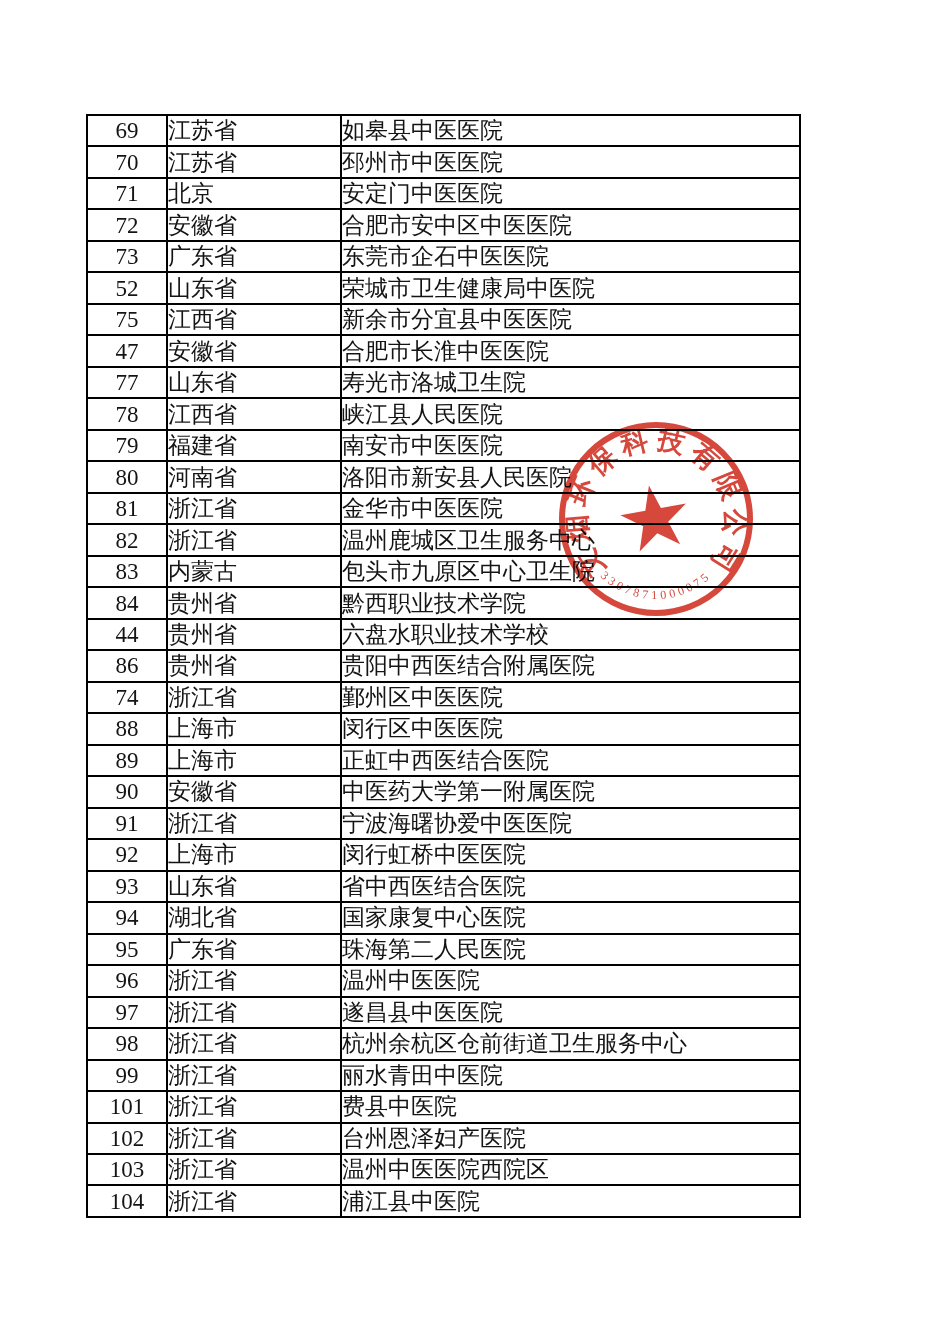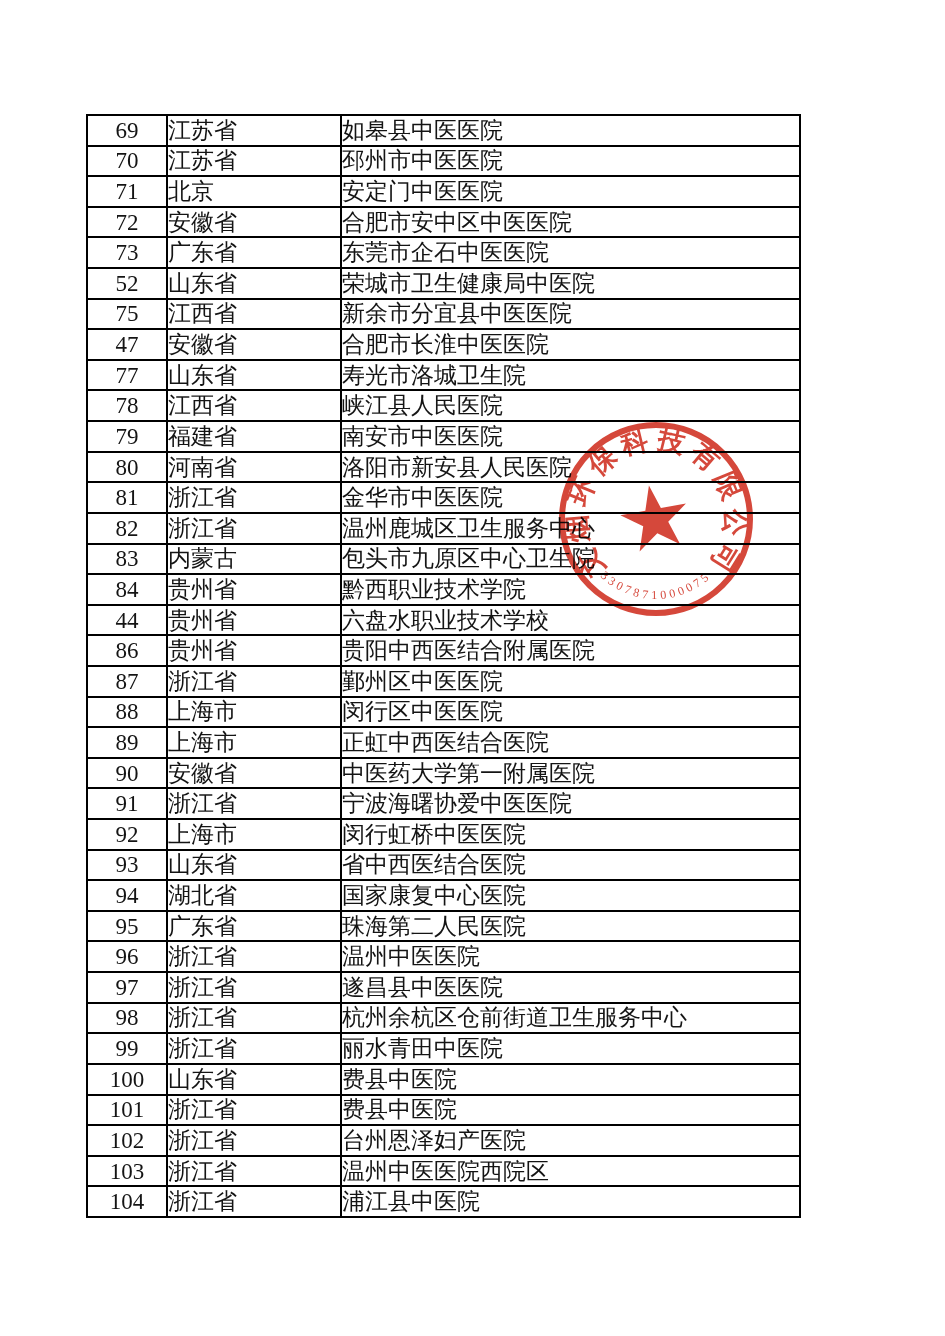--- a/index.html
+++ b/index.html
@@ -148,21 +148,21 @@
           <td class="col-no">44</td>
           <td class="col-province">贵州省</td>
           <td class="col-hospital">六盘水职业技术学校</td>
         </tr>
         <tr>
           <td class="col-no">86</td>
           <td class="col-province">贵州省</td>
           <td class="col-hospital">贵阳中西医结合附属医院</td>
         </tr>
         <tr>
-          <td class="col-no">87</td>
+          <td class="col-no">74</td>
           <td class="col-province">浙江省</td>
           <td class="col-hospital">鄞州区中医医院</td>
         </tr>
         <tr>
           <td class="col-no">88</td>
           <td class="col-province">上海市</td>
           <td class="col-hospital">闵行区中医医院</td>
         </tr>
         <tr>
           <td class="col-no">89</td>
@@ -211,25 +211,20 @@
         </tr>
         <tr>
           <td class="col-no">98</td>
           <td class="col-province">浙江省</td>
           <td class="col-hospital">杭州余杭区仓前街道卫生服务中心</td>
         </tr>
         <tr>
           <td class="col-no">99</td>
           <td class="col-province">浙江省</td>
           <td class="col-hospital">丽水青田中医院</td>
-        </tr>
-        <tr>
-          <td class="col-no">100</td>
-          <td class="col-province">山东省</td>
-          <td class="col-hospital">费县中医院</td>
         </tr>
         <tr>
           <td class="col-no">101</td>
           <td class="col-province">浙江省</td>
           <td class="col-hospital">费县中医院</td>
         </tr>
         <tr>
           <td class="col-no">102</td>
           <td class="col-province">浙江省</td>
           <td class="col-hospital">台州恩泽妇产医院</td>

